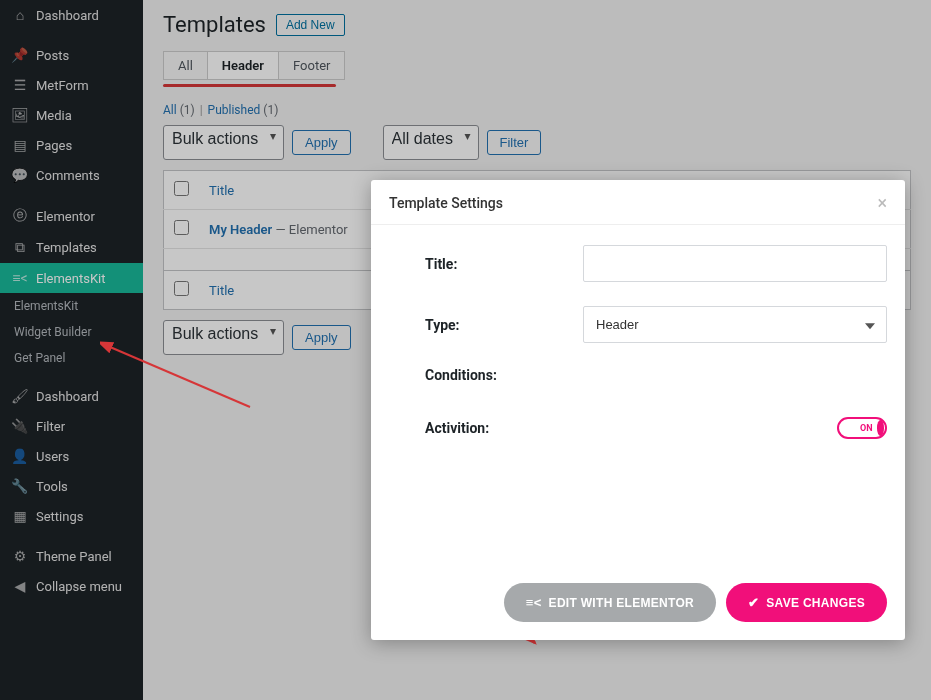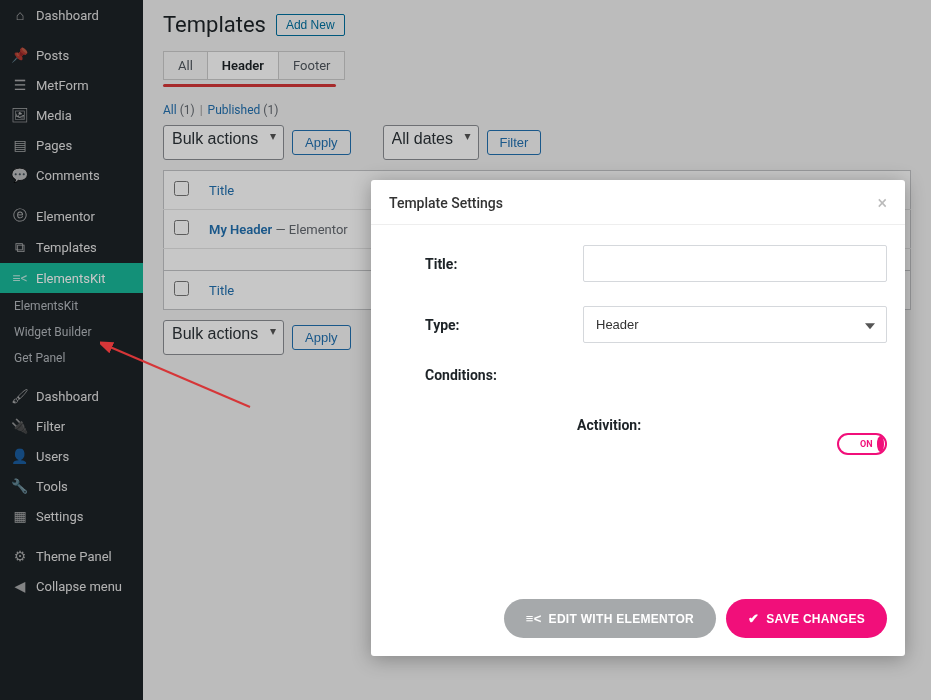--- a/index.html
+++ b/index.html
@@ -239,21 +239,21 @@
       <label>Title:</label>
       <div class="control"><input class="ctrl-input" value="" style=""></div>
     </div>
     <div class="form-row">
       <label>Type:</label>
       <div class="control ctrl-select-wrap"><select class="ctrl-select"><option>Header</option></select></div>
     </div>
     <div class="form-row">
       <label>Conditions:</label>
     </div>
-    <div class="form-row" style="margin-top:34px; margin-bottom:90px;flex-direction:column;">
+    <div class="form-row" style="margin-top:34px; margin-bottom:90px;">
       <label>Activition:</label>
       <div class="toggle">
         <span class="lbl">ON</span>
         <span class="knob"></span>
       </div>
     </div>
   </div>
   <div class="modal-footer">
     <button class="btn-pill btn-edit">
         <span class="btn-edit-icon">≡&lt;</span>

